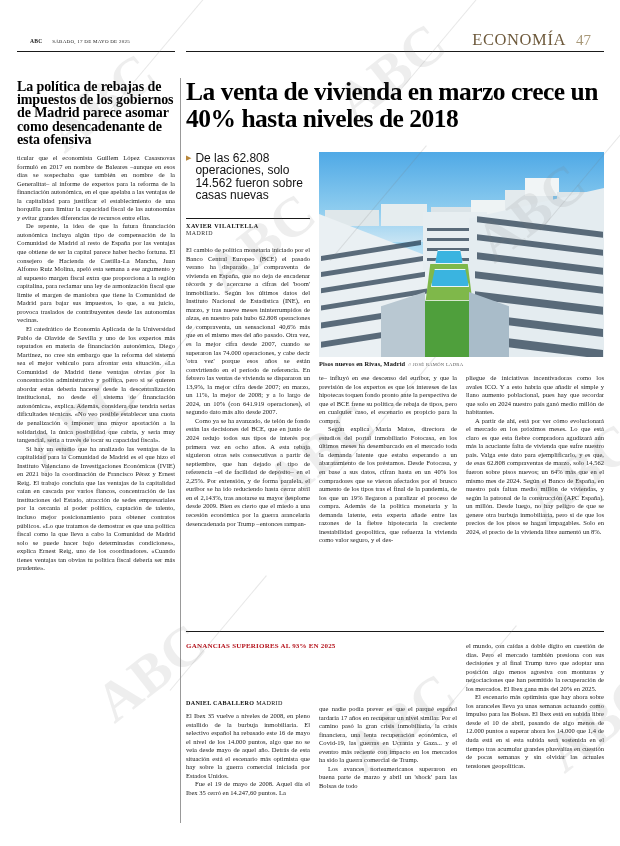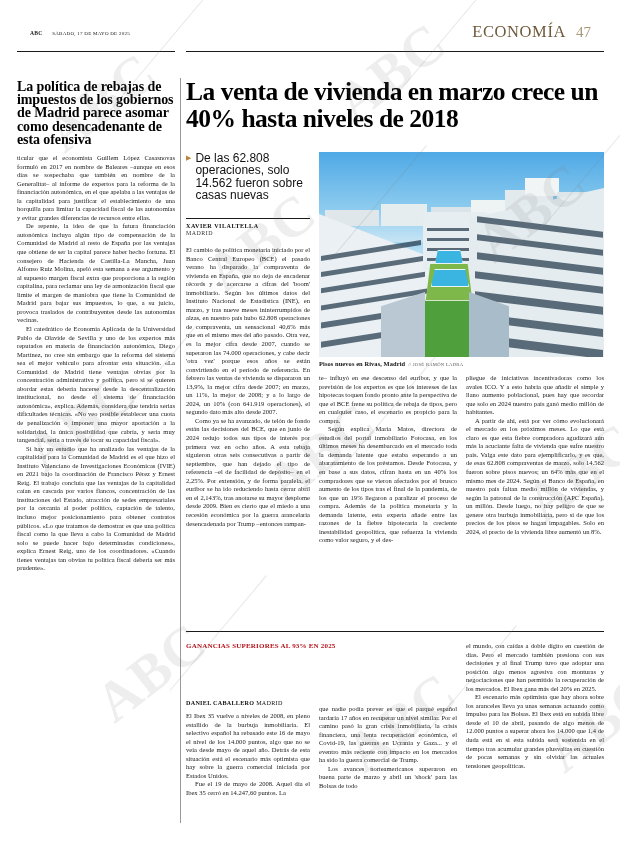--- a/index.html
+++ b/index.html
@@ -43,21 +43,21 @@
   
   .page {
     position: absolute;
     inset: 0;
     padding: 0;
   }
 
   
   .masthead {
     position: absolute;
-    top: 28px;
+    top: 36px;
     left: 16px;
     right: 16px;
     height: 20px;
   }
   .masthead-left {
     position: absolute;
     left: 14px;
     top: 2px;
     font-size: 5.2px;
     letter-spacing: 0.2px;

